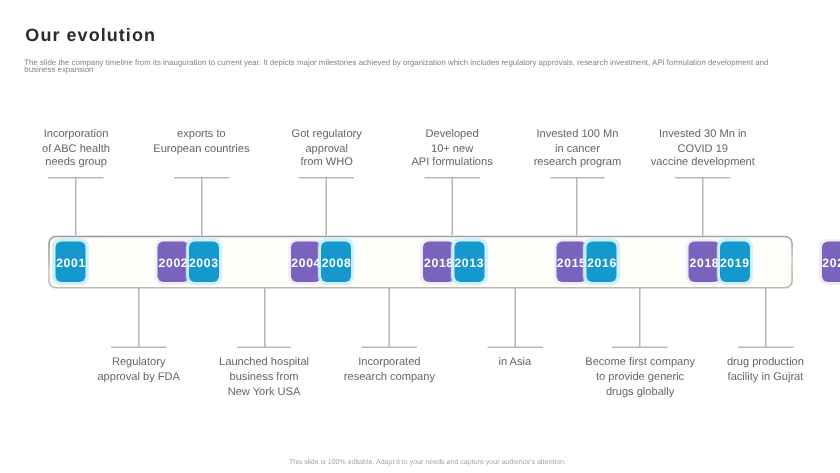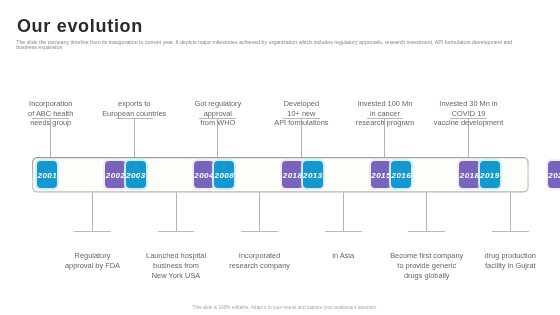--- a/index.html
+++ b/index.html
@@ -8,51 +8,51 @@
     width:560px;height:315px;background:#ffffff;overflow:hidden;position:relative;
     font-family:"Liberation Sans", sans-serif;
     -webkit-font-smoothing:antialiased;
   }
   .slide{position:absolute;inset:0;transform:translateZ(0);}
   .hdr{position:absolute;left:0;top:0;width:560px;height:56px;}
 
   
   .title{
     position:absolute;left:16.9px;top:16.8px;
-    font-size:18px;font-weight:bold;color:#2b2b2b;
+    font-size:12px;font-weight:bold;color:#2b2b2b;
     line-height:1;white-space:nowrap;
     letter-spacing:0.7px;
   }
   .subtitle{
     position:absolute;left:16.2px;top:39.8px;width:503px;
     font-size:5.25px;line-height:5.6px;color:#858587;font-weight:normal;
   }
 
   
   .bar{
     position:absolute;left:32.0px;top:156.65px;
     overflow:visible;
   }
   .badges{position:absolute;left:37px;top:160.55px;width:487px;height:27.6px;
     display:flex;justify-content:space-between;}
   .badge{
     width:27.2px;height:27.6px;border-radius:4px;
     display:flex;align-items:center;justify-content:center;
     font-size:8.1px;font-weight:bold;color:#ffffff;letter-spacing:0.45px;padding-top:3.5px;padding-left:0.45px;
-    box-sizing:border-box;line-height:1;font-style:italic;
+    box-sizing:border-box;line-height:1;
   }
   .badge.blue{background:#1598cd;box-shadow:0 0 0.8px 1.7px #ccf0fb;}
   .badge.purple{background:#7a63bd;box-shadow:0 0 0.8px 1.4px #f0ecfa;margin-left:48px;}
   .vline{position:absolute;width:0;border-left:1px solid #b3b5b7;}
   .hline{position:absolute;height:0;border-top:1px solid #b7b9bb;}
 
   
   .lbl{
     position:absolute;text-align:center;color:#636466;
-    font-size:7.4px;line-height:9.8px;font-weight:normal;margin-top:15px;
+    font-size:7.4px;line-height:9.8px;font-weight:normal;
   }
 
   
   .footer{
     position:absolute;left:192.6px;top:305.1px;width:186px;text-align:left;
     font-size:4.71px;line-height:5px;color:#a5a5a5;white-space:nowrap;
   }
 </style>
 </head>
 <body>

